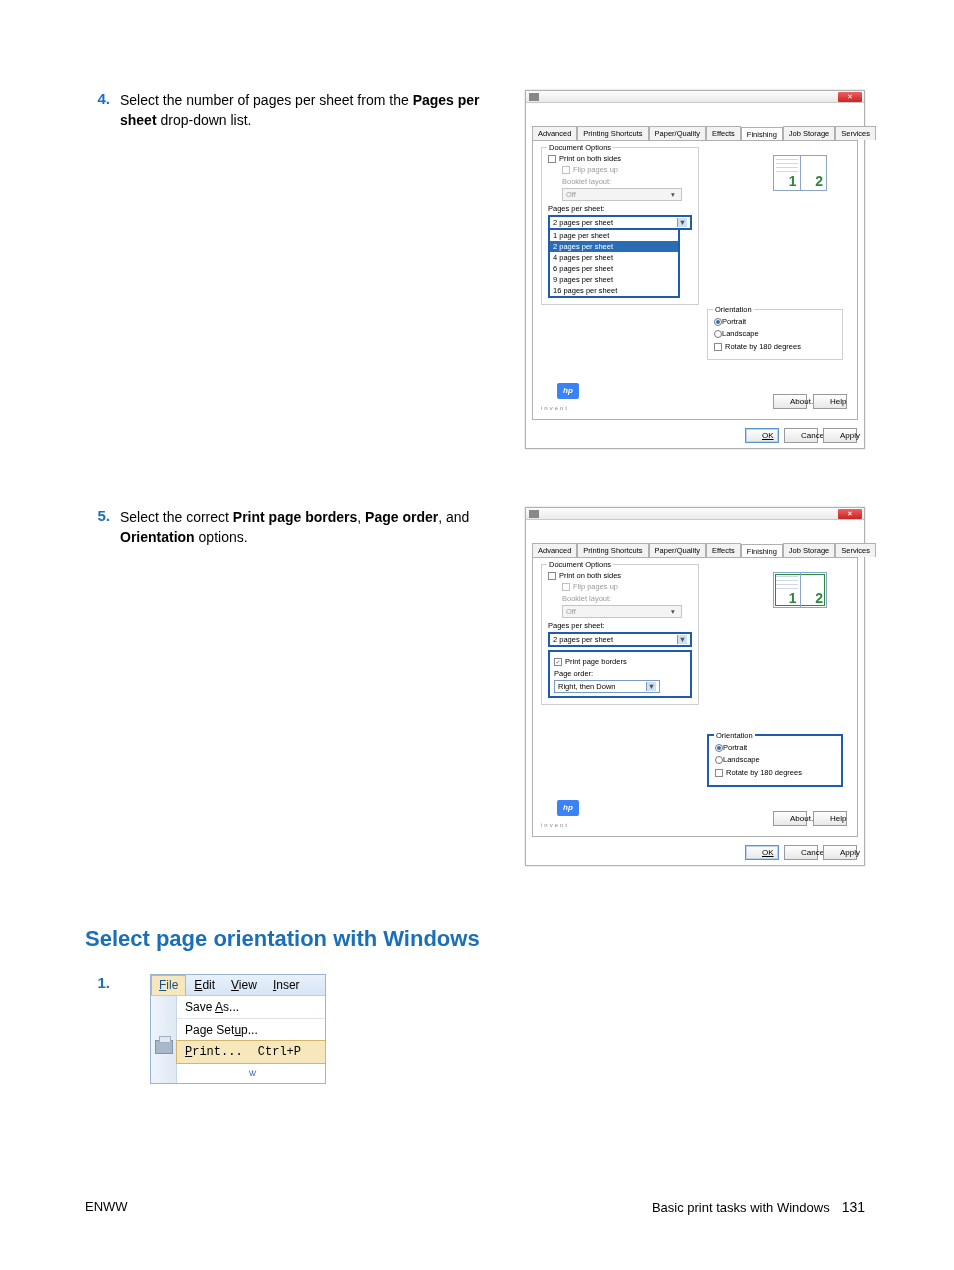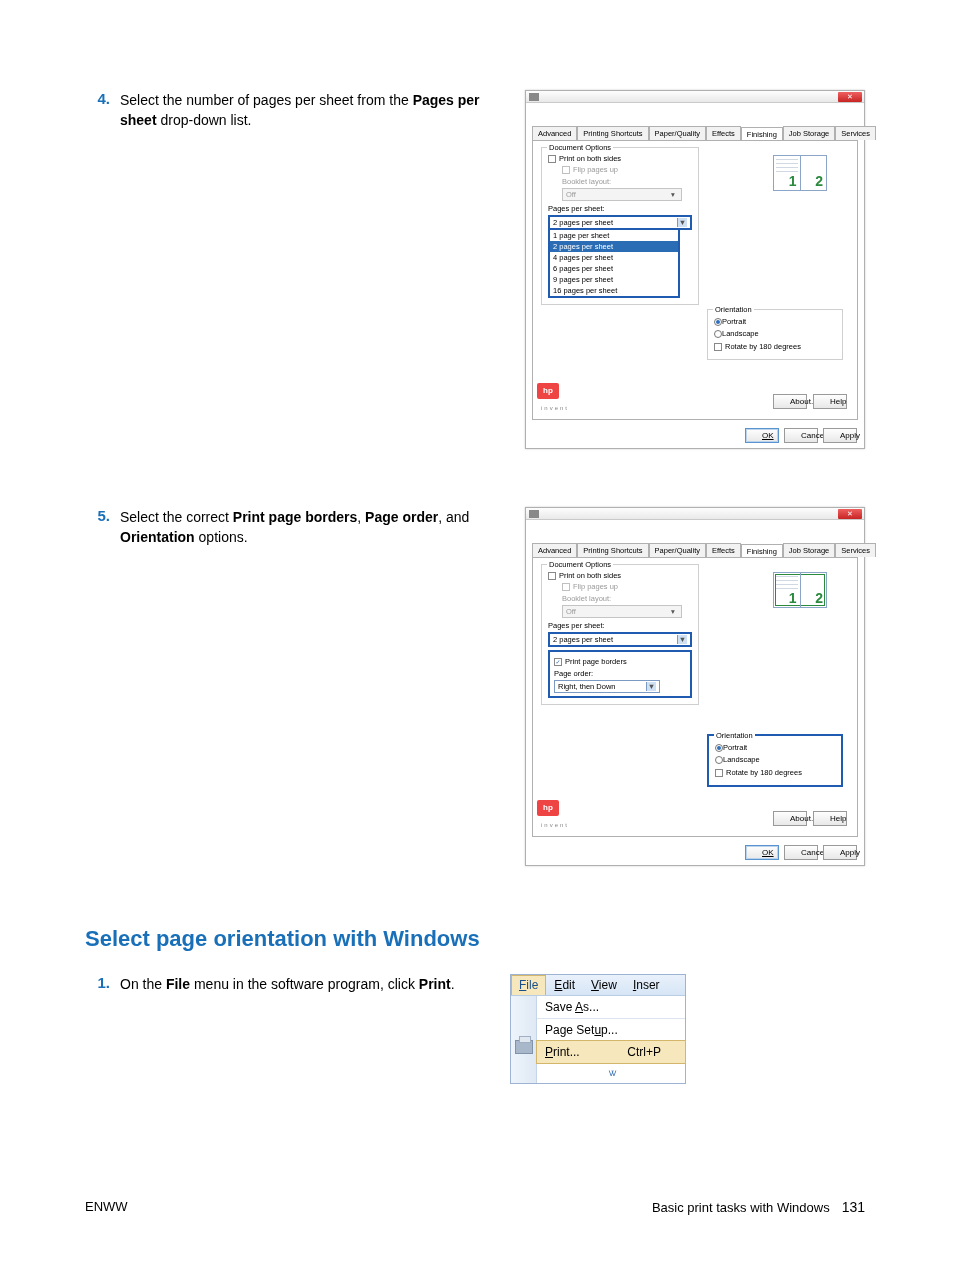--- a/index.html
+++ b/index.html
@@ -54,42 +54,42 @@
   .preview .linebg::before { content:""; position:absolute; left:2px; right:2px; top:3px; height:16px;
      background: repeating-linear-gradient(#d0d8e4 0 1px, transparent 1px 4px); }
 
   .orient-grp { position:absolute; right:14px; top:168px; width:136px; border:1px solid #cfcfcf; padding:4px 6px 6px 6px;}
   .orient-grp.hl { border:2px solid #1f5bb0; }
   .orient-label { position:absolute; top:-5px; left:5px; background:#fff; padding:0 2px; font-size:7.5px;}
   .radio-row { display:flex; align-items:center; gap:0; font-size:7.5px; margin:3px 0; }
   .radio { width:8px; height:8px; border:1px solid #777; border-radius:50%; display:inline-flex; align-items:center; justify-content:center;}
   .radio.checked::after { content:""; width:4px; height:4px; background:#2f6fbd; border-radius:50%; }
 
-  .hp-logo { position:absolute; left:4px; bottom:20px; width:22px; height:16px; background:#ef4444; border-radius:2px; color:#fff; font-size:8px; text-align:center; line-height:16px; font-weight:bold;}
+  .hp-logo { position:absolute; left:24px; bottom:20px; width:22px; height:16px; background:#3b82f6; border-radius:2px; color:#fff; font-size:8px; font-style:italic; text-align:center; line-height:16px; font-weight:bold;}
   .hp-invent { position:absolute; left:8px; bottom:8px; font-size:6px; letter-spacing:2px; color:#888;}
   .btn { border:1px solid #9a9a9a; background:linear-gradient(#fefefe,#e8e8e8); font-size:8px; padding:2px 16px; text-align:center; width:32px; border-radius:0;}
   .btn-row-inner { position:absolute; right:10px; bottom:10px; display:flex; gap:6px; }
   .btn-row-outer { display:flex; justify-content:flex-end; gap:5px; padding:4px 7px 5px; }
   .btn.hl { border-color:#5b93cf; box-shadow:0 0 0 1px #bcd3ec inset;text-decoration:underline;}
 
   .section-heading { font-size: 22px; font-weight: bold; color: #1a70b8; margin: 60px 0 22px 0; }
 
   
   .filemenu-wrap { width:176px; border:1px solid #9cb3d4; font-size:12px; background:#fff;}
   .menubar { display:flex; background:linear-gradient(#e9f1fb,#d6e5f5); border-bottom:1px solid #b8cde4;}
   .menubar span { padding:3px 8px; }
   .menubar .active { background:#f7e7bd; border:1px solid #d4b66a; border-bottom:none; color:#1b4f8a; padding:2px 7px;}
   .menu-body { display:flex; }
   .menu-gutter { width:26px; background:linear-gradient(90deg,#eef4fb,#dfe9f4); border-right:1px solid #c5d6e9; position:relative;}
   .menu-items { flex:1; }
   .mitem { padding:4px 8px; border-bottom:0; position:relative; }
   .mitem.sep { border-top:1px solid #dbe4ef; }
   .mitem u { text-decoration:underline; }
   .mitem .shortcut { position:absolute; right:24px; }
-  .mitem.selected { background:#f7e7bd; border:1px solid #d4b66a; margin:-1px; }
+  .mitem.selected { background:#f7e7bd; border:1px solid #d4b66a; margin:-1px;font-family:Liberation Mono, monospace; }
   .printer-ico2 { width:18px; height:14px; position:absolute; left:4px; bottom:29px; background:#a8b7c9; border:1px solid #7f93aa; }
   .printer-ico2::before{content:"";position:absolute;top:-5px;left:3px;width:10px;height:5px;background:#e0e7ef;border:1px solid #9fb0c4;}
   .expand-row { text-align:center; padding:3px 0; }
   .chevrons { color:#3a72b5; font-size:10px; letter-spacing:-3px;}
 
   .footer { position:absolute; bottom:55px; left:85px; width:780px; display:flex; justify-content:space-between; font-size:13px; }
   .footer-right { display:flex; gap:12px; align-items:flex-end;}
   .page-num { font-size:14px; }
 
   .step5-offset { margin-top: 58px; }
@@ -293,23 +293,20 @@
           <div class="btn">Apply</div>
         </div>
       </div>
     </div>
   </div>
 
   <h2 class="section-heading">Select page orientation with Windows</h2>
 
   <div class="step-row">
     <div class="step-num">1.</div>
-    <div class="step-text">
-      <span>On the </span><b>File</b><span> menu in the software program, click </span><b>Print</b><span>.</span>
-    </div>
     <div style="flex:1; display:flex; justify-content:flex-start; padding-left:30px;">
       <div class="filemenu-wrap">
         <div class="menubar">
           <span class="active"><u>F</u>ile</span>
           <span><u>E</u>dit</span>
           <span><u>V</u>iew</span>
           <span><u>I</u>nser</span>
         </div>
         <div class="menu-body">
           <div class="menu-gutter">

